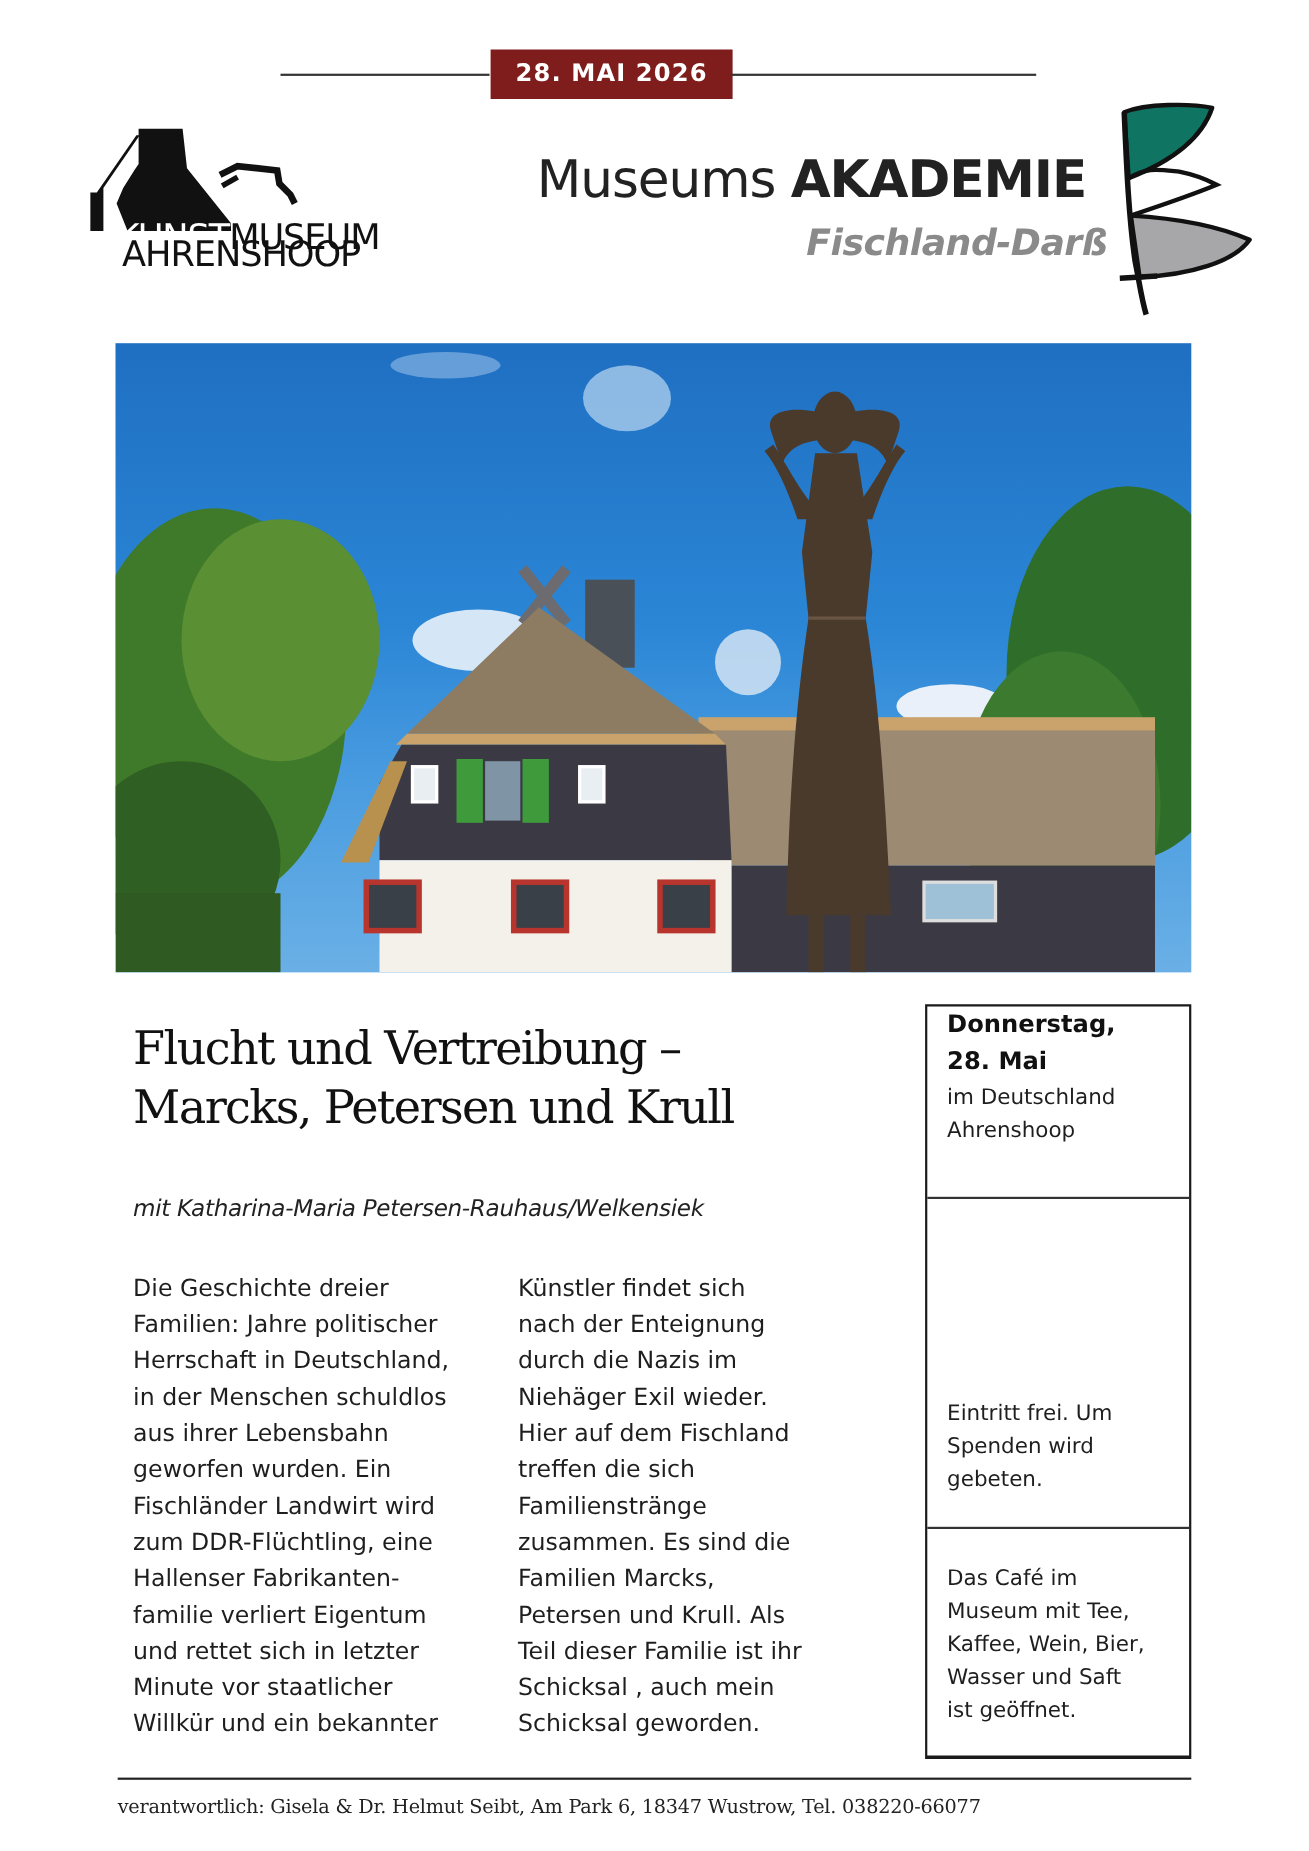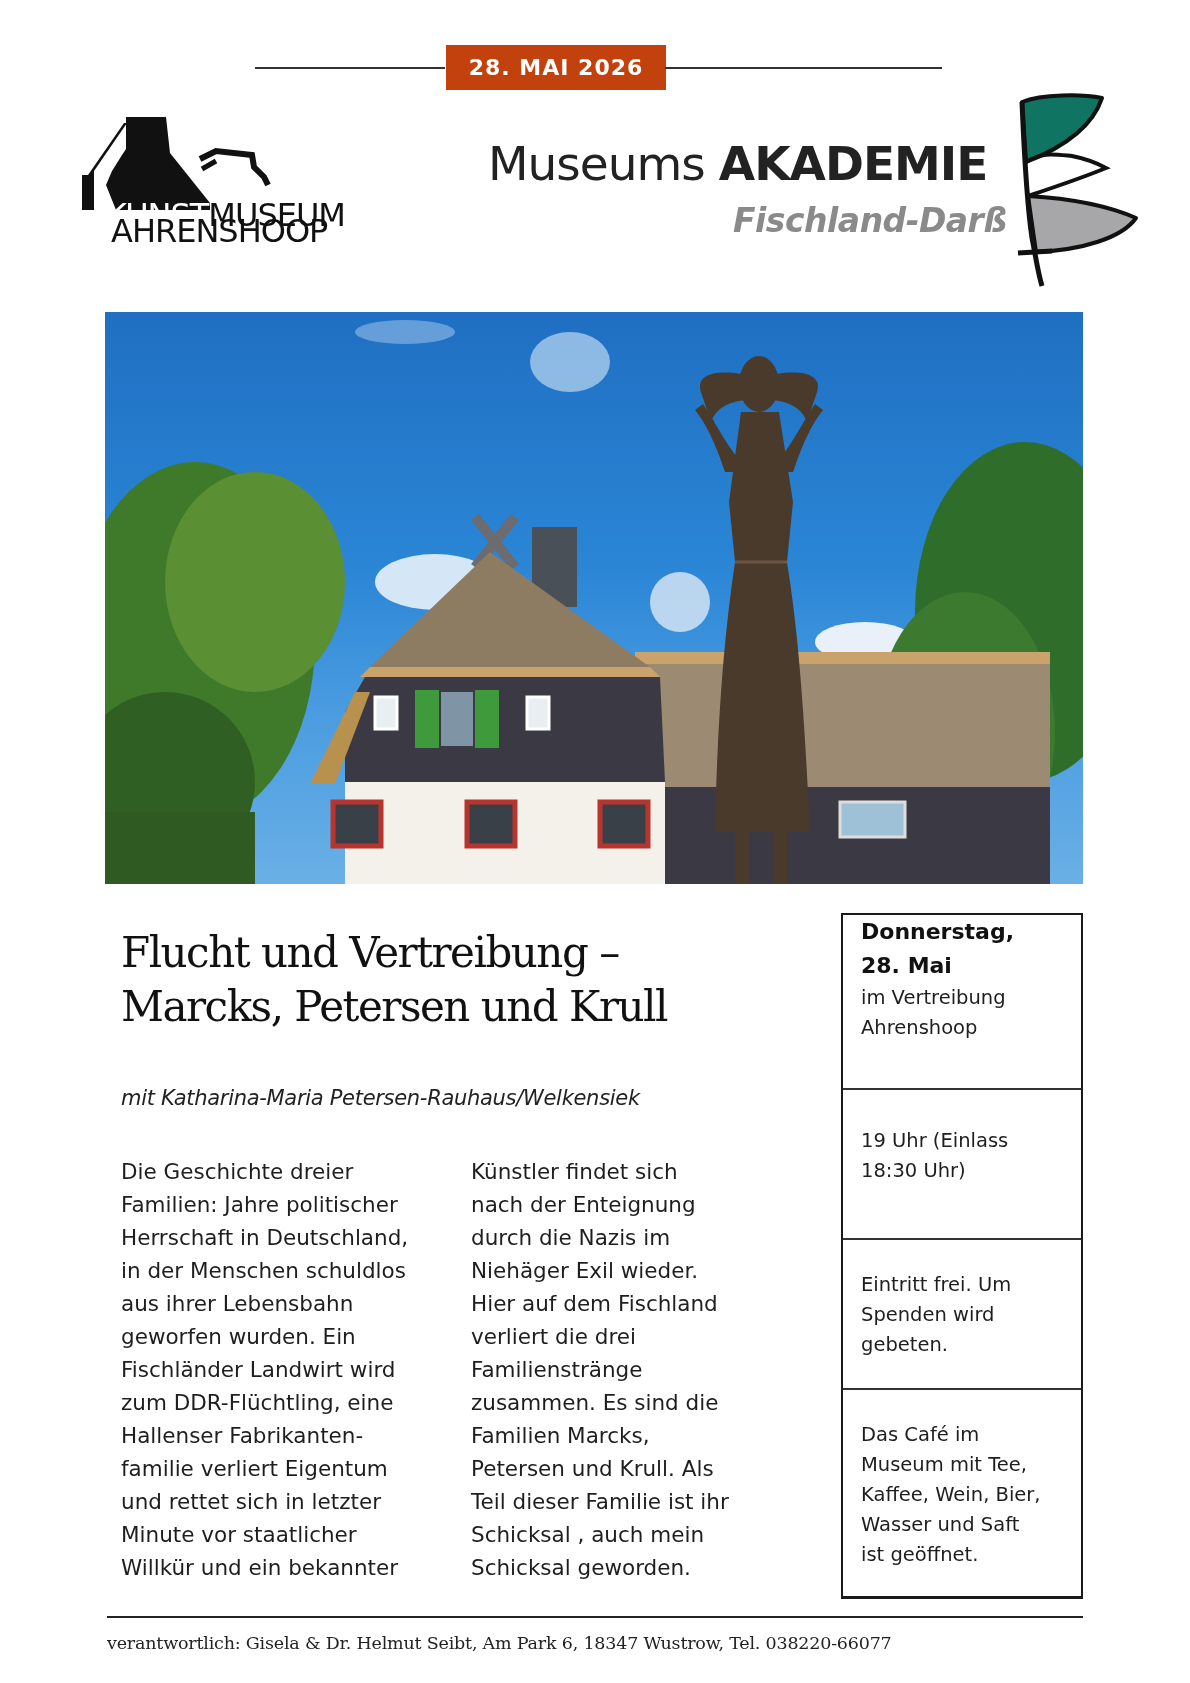--- a/index.html
+++ b/index.html
@@ -5,21 +5,21 @@
   * { box-sizing: border-box; margin: 0; padding: 0; }
   html, body { width: 1190px; height: 1683px; background: #ffffff; overflow: hidden; }
   body { position: relative; font-family: "Liberation Sans", sans-serif; color: #1a1a1a; }
 
   
   .date-line { position: absolute; top: 67px; height: 2px; background: #333; }
   .date-line.left { left: 255px; width: 190px; }
   .date-line.right { left: 665px; width: 277px; }
   .date-badge {
     position: absolute; left: 446px; top: 45px; width: 220px; height: 45px;
-    background: #c2410c; color: #fff; font-family: "DejaVu Sans", sans-serif;
+    background: #7f1d1d; color: #fff; font-family: "DejaVu Sans", sans-serif;
     font-weight: bold; font-size: 22px; letter-spacing: 1px;
     display: flex; align-items: center; justify-content: center;
   }
 
   
   .km-logo { position: absolute; left: 82px; top: 115px; width: 300px; height: 140px; }
   .km-logo svg { position: absolute; left: 0; top: 0; }
   .km-line1 { position: absolute; left: 24px; top: 64px; font-family: "DejaVu Sans", sans-serif; font-size: 32px; letter-spacing: -1px; line-height: 1; margin-top: 20px; }
   .km-line1 .kunst { color: #fff; }
   .km-line1 .museum { color: #111; }
@@ -169,40 +169,36 @@
   <span>und rettet sich in letzter</span>
   <span>Minute vor staatlicher</span>
   <span>Willkür und ein bekannter</span>
 </div>
 <div class="body-col c2">
   <span>Künstler findet sich</span>
   <span>nach der Enteignung</span>
   <span>durch die Nazis im</span>
   <span>Niehäger Exil wieder.</span>
   <span>Hier auf dem Fischland</span>
-  <span>verliert die drei</span>
+  <span>treffen die sich</span>
   <span>Familienstränge</span>
   <span>zusammen. Es sind die</span>
   <span>Familien Marcks,</span>
   <span>Petersen und Krull. Als</span>
   <span>Teil dieser Familie ist ihr</span>
   <span>Schicksal , auch mein</span>
   <span>Schicksal geworden.</span>
 </div>
 
 <div class="info-box">
   <div class="info-cell c1">
     <span class="info-strong">Donnerstag,</span>
     <span class="info-strong">28. Mai</span>
-    <span class="info-line">im Vertreibung</span>
+    <span class="info-line">im Deutschland</span>
     <span class="info-line">Ahrenshoop</span>
-  </div>
-  <div class="info-cell c2">
-    <span class="info-line">19 Uhr (Einlass</span>
-    <span class="info-line">18:30 Uhr)</span>
   </div>
   <div class="info-cell c3">
     <span class="info-line">Eintritt frei. Um</span>
     <span class="info-line">Spenden wird</span>
     <span class="info-line">gebeten.</span>
   </div>
   <div class="info-cell c4">
     <span class="info-line">Das Café im</span>
     <span class="info-line">Museum mit Tee,</span>
     <span class="info-line">Kaffee, Wein, Bier,</span>

